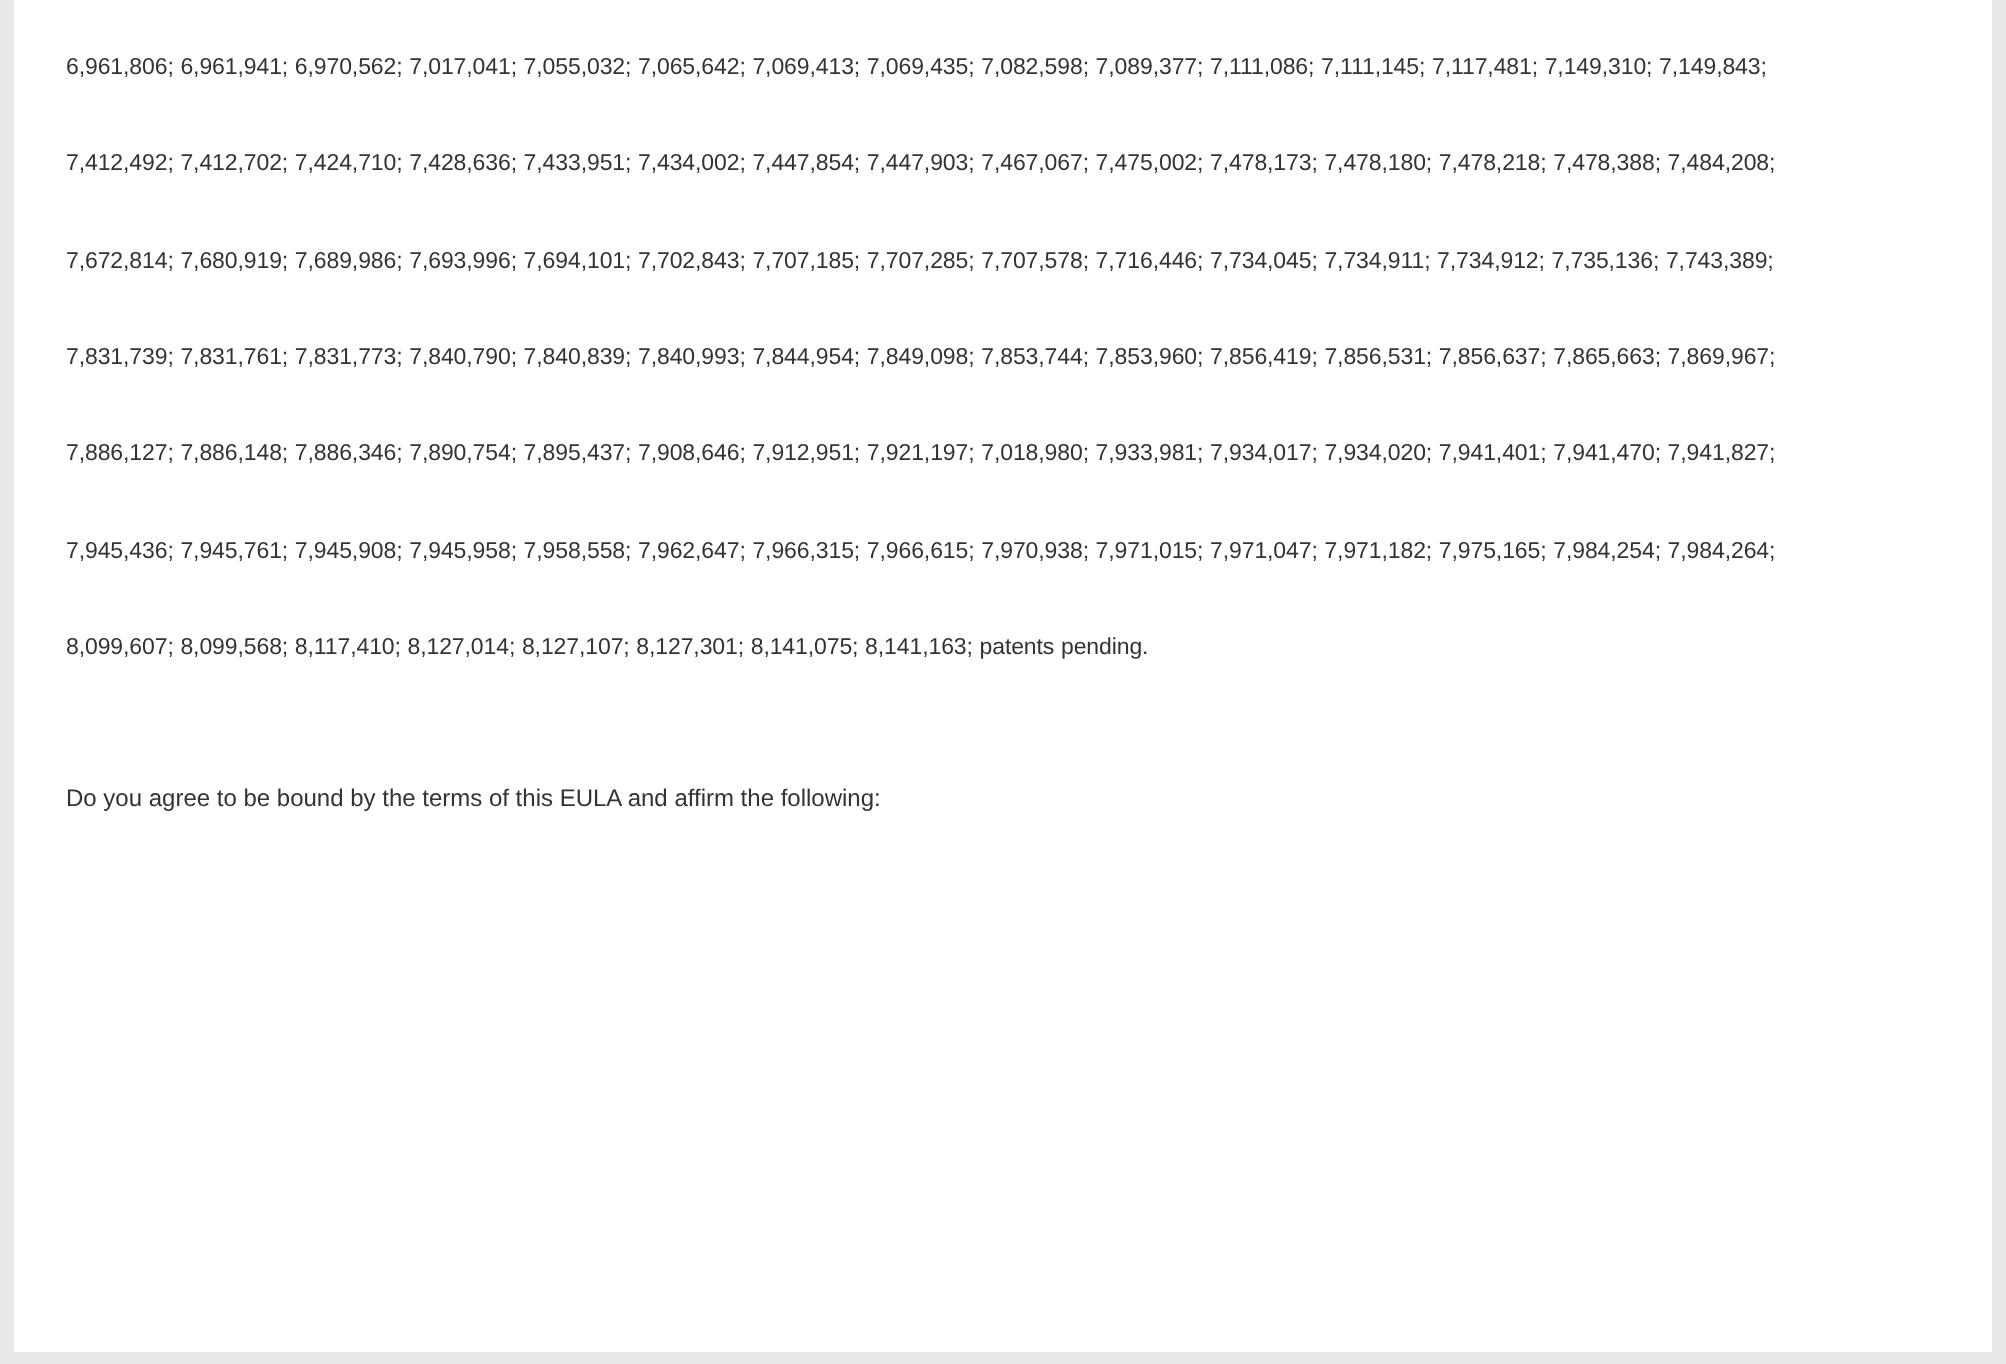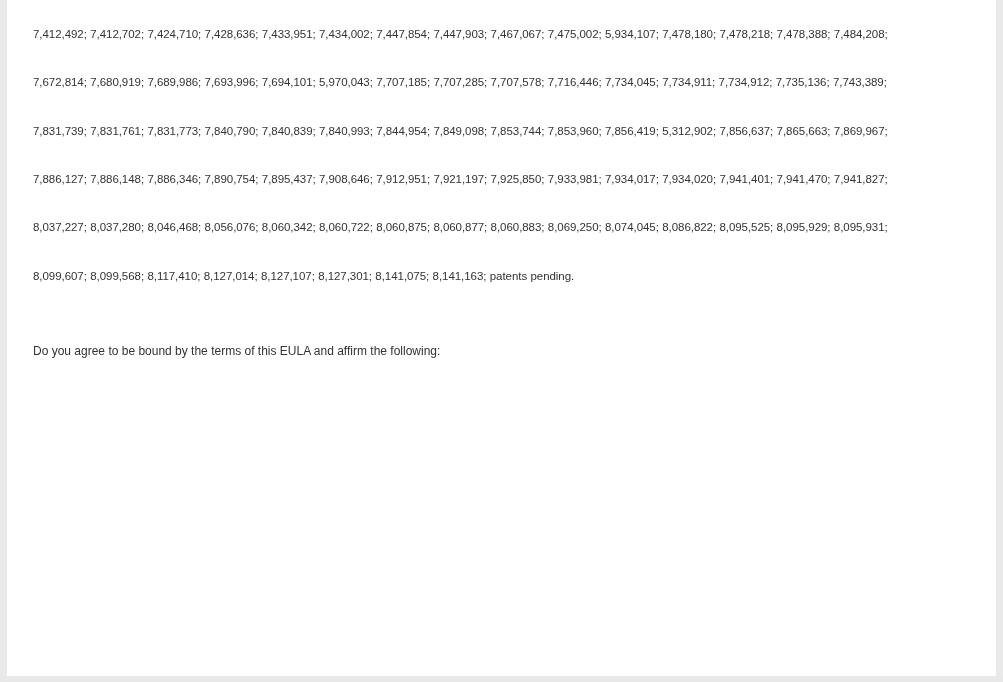--- a/index.html
+++ b/index.html
@@ -64,25 +64,26 @@
 </head>
 <body>
 
 <div class="page">
   <div class="gutter left"></div>
   <div class="gutter right"></div>
 
   <div class="content">
 
     <div class="patent-block">
-      <span class="patent-line">7,412,492; 7,412,702; 7,424,710; 7,428,636; 7,433,951; 7,434,002; 7,447,854; 7,447,903; 7,467,067; 7,475,002; 5,934,107; 7,478,180; 7,478,218; 7,478,388; 7,484,208;</span>
-      <span class="patent-line">7,672,814; 7,680,919; 7,689,986; 7,693,996; 7,694,101; 5,970,043; 7,707,185; 7,707,285; 7,707,578; 7,716,446; 7,734,045; 7,734,911; 7,734,912; 7,735,136; 7,743,389;</span>
-      <span class="patent-line">7,831,739; 7,831,761; 7,831,773; 7,840,790; 7,840,839; 7,840,993; 7,844,954; 7,849,098; 7,853,744; 7,853,960; 7,856,419; 5,312,902; 7,856,637; 7,865,663; 7,869,967;</span>
-      <span class="patent-line">7,886,127; 7,886,148; 7,886,346; 7,890,754; 7,895,437; 7,908,646; 7,912,951; 7,921,197; 7,925,850; 7,933,981; 7,934,017; 7,934,020; 7,941,401; 7,941,470; 7,941,827;</span>
-      <span class="patent-line">8,037,227; 8,037,280; 8,046,468; 8,056,076; 8,060,342; 8,060,722; 8,060,875; 8,060,877; 8,060,883; 8,069,250; 8,074,045; 8,086,822; 8,095,525; 8,095,929; 8,095,931;</span>
+      <span class="patent-line">6,961,806; 6,961,941; 6,970,562; 7,017,041; 7,055,032; 7,065,642; 7,069,413; 7,069,435; 7,082,598; 7,089,377; 7,111,086; 7,111,145; 7,117,481; 7,149,310; 7,149,843;</span>
+      <span class="patent-line">7,412,492; 7,412,702; 7,424,710; 7,428,636; 7,433,951; 7,434,002; 7,447,854; 7,447,903; 7,467,067; 7,475,002; 7,478,173; 7,478,180; 7,478,218; 7,478,388; 7,484,208;</span>
+      <span class="patent-line">7,672,814; 7,680,919; 7,689,986; 7,693,996; 7,694,101; 7,702,843; 7,707,185; 7,707,285; 7,707,578; 7,716,446; 7,734,045; 7,734,911; 7,734,912; 7,735,136; 7,743,389;</span>
+      <span class="patent-line">7,831,739; 7,831,761; 7,831,773; 7,840,790; 7,840,839; 7,840,993; 7,844,954; 7,849,098; 7,853,744; 7,853,960; 7,856,419; 7,856,531; 7,856,637; 7,865,663; 7,869,967;</span>
+      <span class="patent-line">7,886,127; 7,886,148; 7,886,346; 7,890,754; 7,895,437; 7,908,646; 7,912,951; 7,921,197; 7,018,980; 7,933,981; 7,934,017; 7,934,020; 7,941,401; 7,941,470; 7,941,827;</span>
+      <span class="patent-line">7,945,436; 7,945,761; 7,945,908; 7,945,958; 7,958,558; 7,962,647; 7,966,315; 7,966,615; 7,970,938; 7,971,015; 7,971,047; 7,971,182; 7,975,165; 7,984,254; 7,984,264;</span>
       <span class="patent-line">8,099,607; 8,099,568; 8,117,410; 8,127,014; 8,127,107; 8,127,301; 8,141,075; 8,141,163; patents pending.</span>
     </div>
 
     <div class="agree-question">Do you agree to be bound by the terms of this EULA and affirm the following:</div>
 
   </div>
 
 </div>
 
 </body></html>

